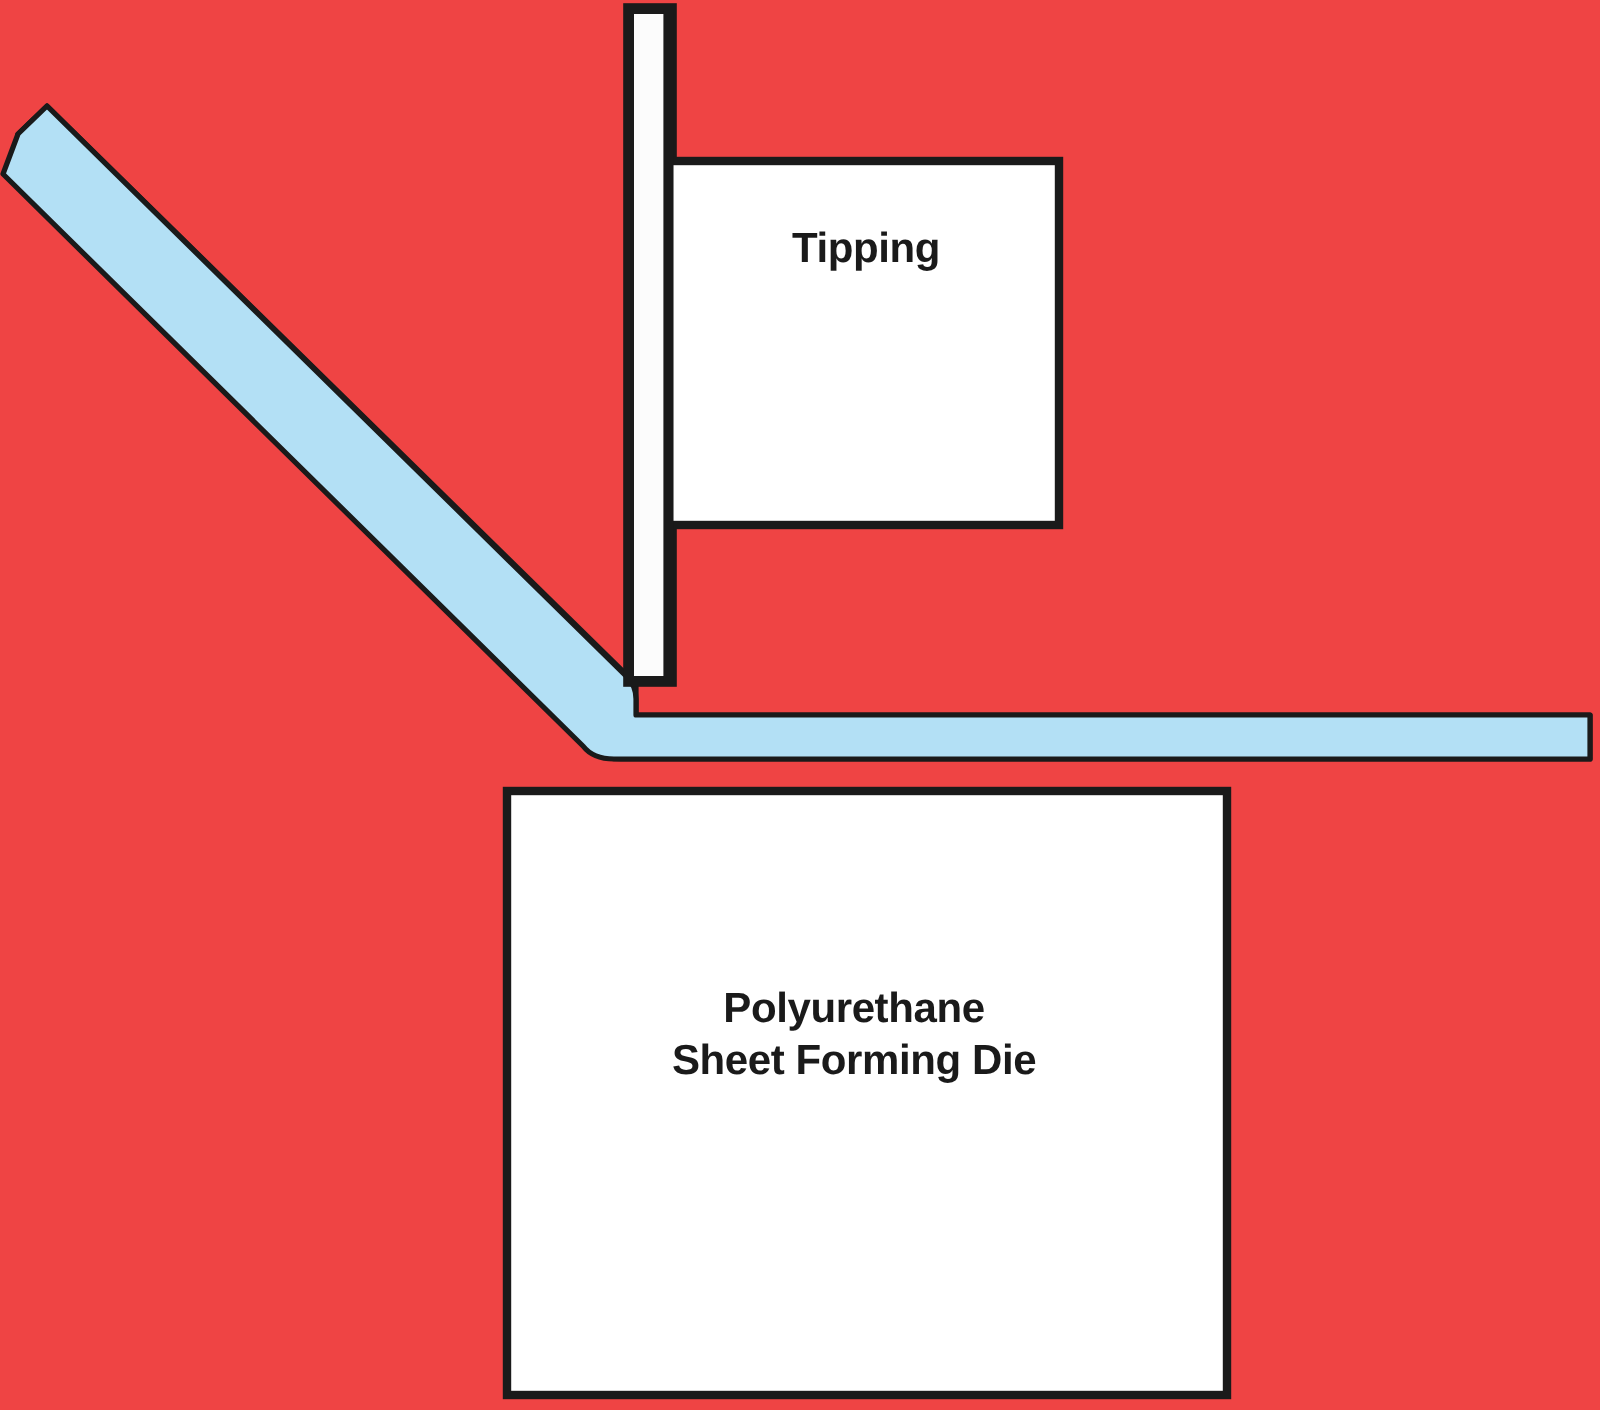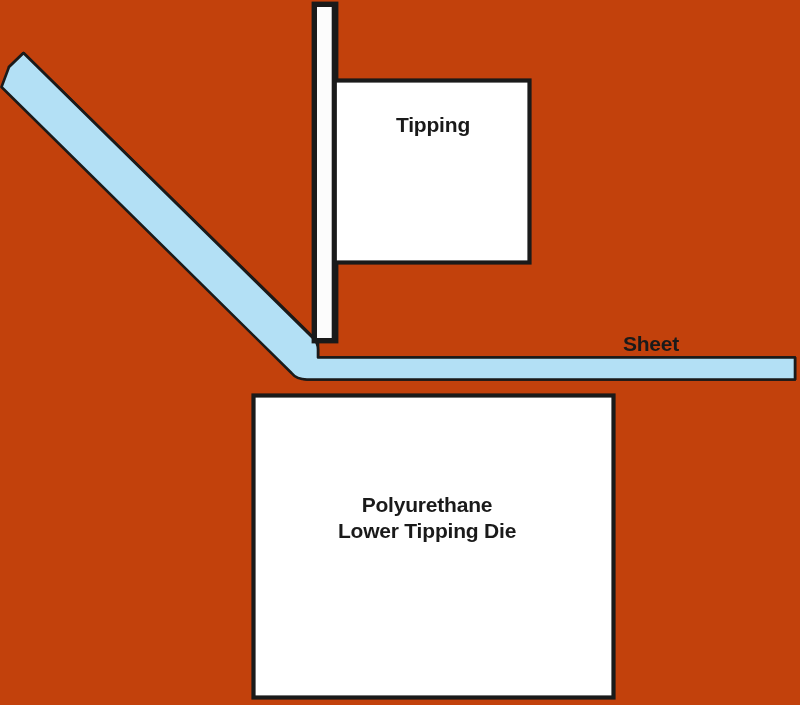--- a/index.html
+++ b/index.html
@@ -7,21 +7,21 @@
     padding: 0;
     background: #ffffff;
   }
   body {
     font-family: "Liberation Sans", sans-serif;
   }
   #diagram-root {
     position: relative;
     width: 800px;
     height: 705px;
-    background: #c2410c;
+    background: #ef4444;
     overflow: hidden;
   }
   #diagram-svg {
     position: absolute;
     top: 0;
     left: 0;
     width: 800px;
     height: 705px;
     display: block;
   }
@@ -115,18 +115,17 @@
 
     <rect x="253.5" y="395.5" width="360" height="302" fill="#ffffff" stroke="#1a1a1a" stroke-width="4.2" stroke-linejoin="miter"></rect>
   </svg>
 
   <div class="diagram-label" id="label-tipping-die">
     <span class="label-line">Tipping</span>
   </div>
 
   <div class="diagram-label" id="label-lower-die">
     <span class="label-line">Polyurethane</span>
-    <span class="label-line">Lower Tipping Die</span>
+    <span class="label-line">Sheet Forming Die</span>
   </div>
 
-  <div class="diagram-label" id="label-sheet">Sheet</div>
 
 </div>
 
 </body></html>

